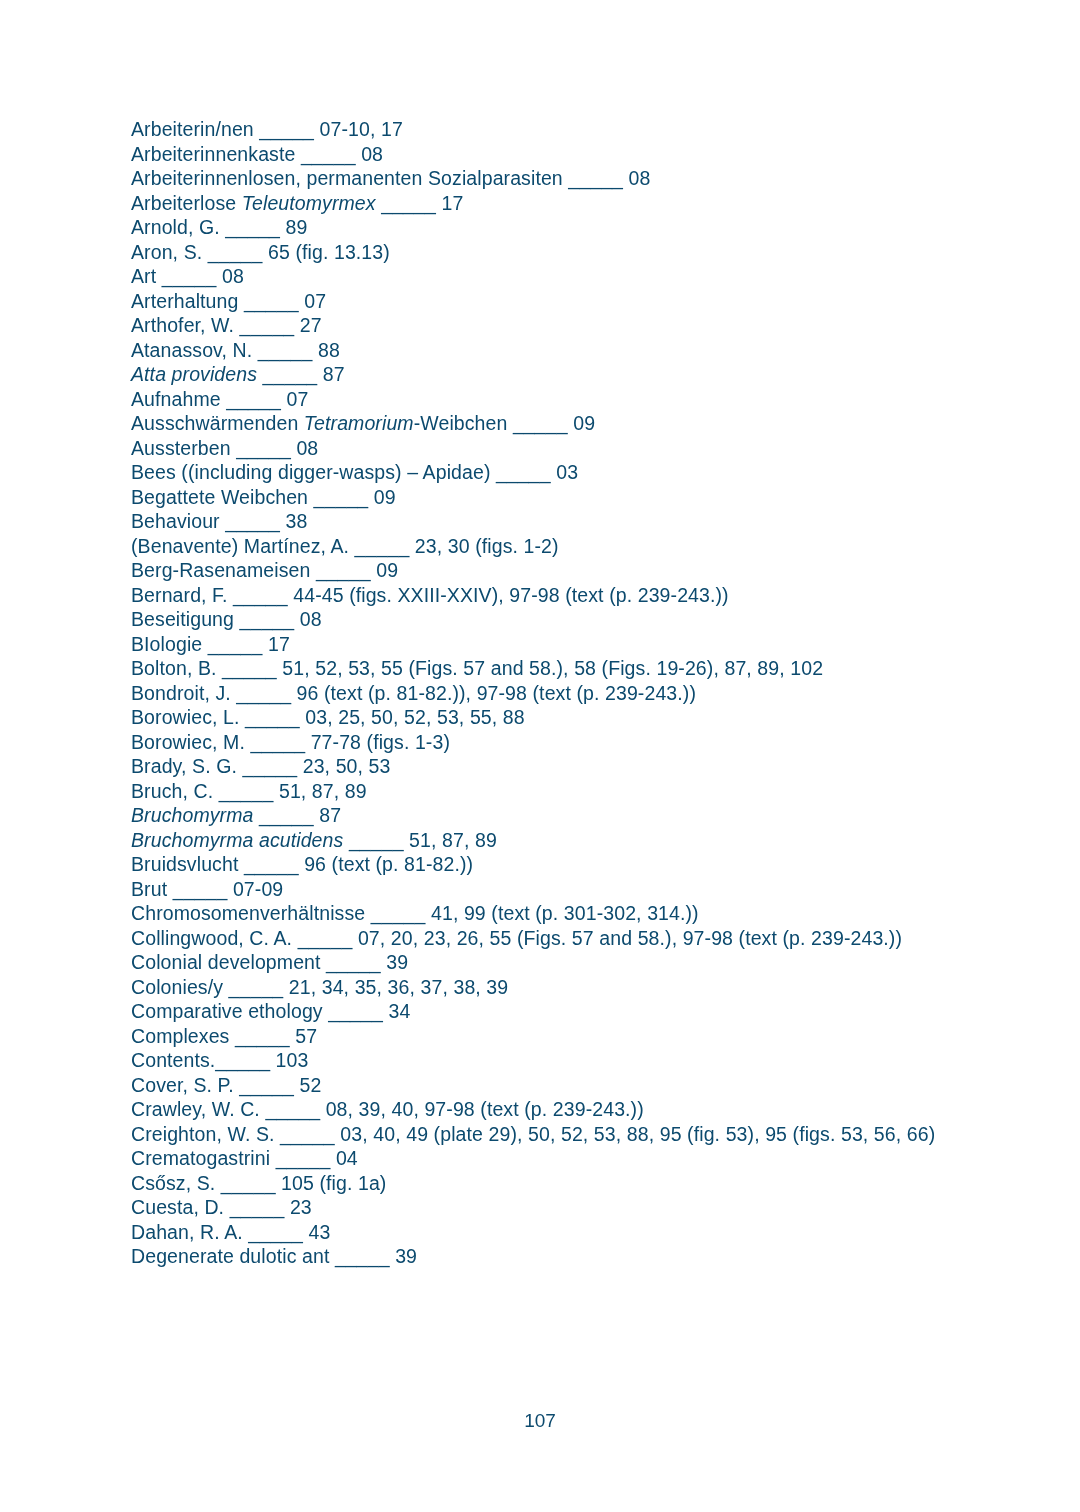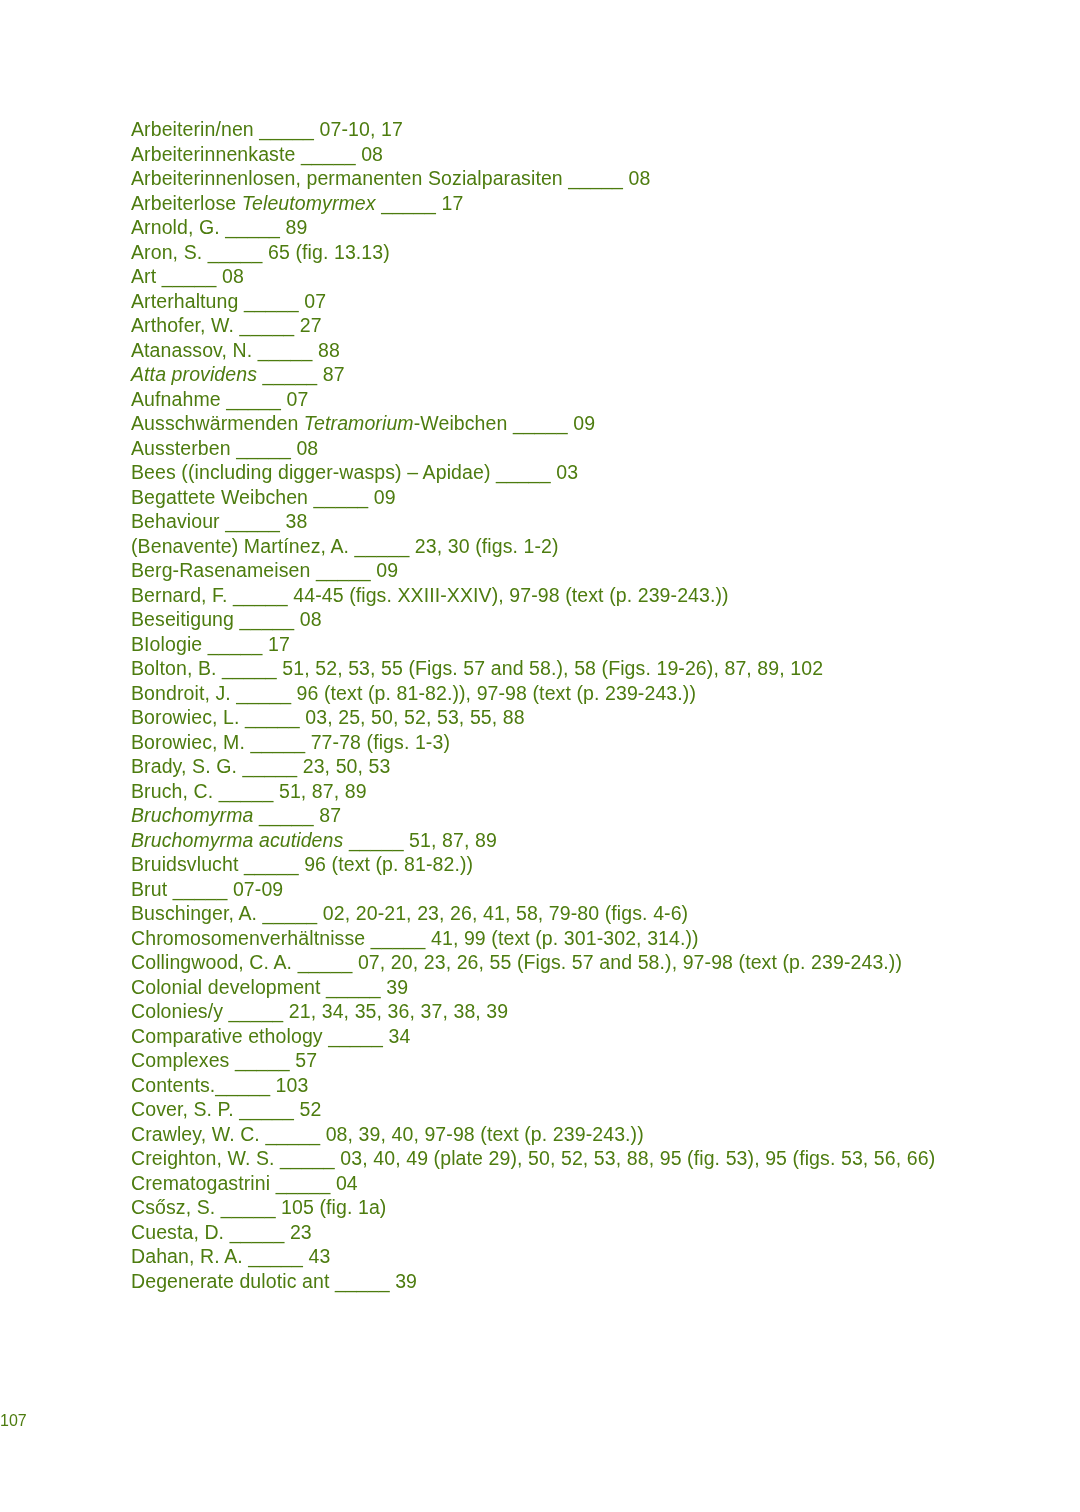--- a/index.html
+++ b/index.html
@@ -7,21 +7,21 @@
     padding: 0;
     background: #ffffff;
   }
   .page {
     position: relative;
     width: 1080px;
     height: 1512px;
     background: #ffffff;
     overflow: hidden;
     font-family: "Liberation Sans", sans-serif;
-    color: #4d7c0f;
+    color: #0c4a6e;
   }
   .index-list {
     position: absolute;
     left: 131px;
     top: 117px;
     width: 900px;
   }
   .index-entry {
     font-size: 19.5px;
     line-height: 24.5px;
@@ -30,22 +30,22 @@
   }
   .index-entry .italic {
     font-style: italic;
     margin-top: 36px;
   }
   .page-number {
     position: absolute;
     top: 1409px;
     left: 0;
     width: 100%;
-    text-align: left;
-    font-size: 16px;
+    text-align: center;
+    font-size: 19px;
     line-height: 24.5px;
   }
 </style>
 </head>
 <body>
 
 <div class="page">
   <div class="index-list">
       <div class="index-entry"><span>Arbeiterin/nen _____ 07-10, 17</span></div>
       <div class="index-entry"><span>Arbeiterinnenkaste _____ 08</span></div>
@@ -72,21 +72,20 @@
       <div class="index-entry"><span>Bolton, B. _____ 51, 52, 53, 55 (Figs. 57 and 58.), 58 (Figs. 19-26), 87, 89, 102</span></div>
       <div class="index-entry"><span>Bondroit, J. _____ 96 (text (p. 81-82.)), 97-98 (text (p. 239-243.))</span></div>
       <div class="index-entry"><span>Borowiec, L. _____ 03, 25, 50, 52, 53, 55, 88</span></div>
       <div class="index-entry"><span>Borowiec, M. _____ 77-78 (figs. 1-3)</span></div>
       <div class="index-entry"><span>Brady, S. G. _____ 23, 50, 53</span></div>
       <div class="index-entry"><span>Bruch, C. _____ 51, 87, 89</span></div>
       <div class="index-entry"><span class="italic">Bruchomyrma</span><span> _____ 87</span></div>
       <div class="index-entry"><span class="italic">Bruchomyrma acutidens</span><span> _____ 51, 87, 89</span></div>
       <div class="index-entry"><span>Bruidsvlucht _____ 96 (text (p. 81-82.))</span></div>
       <div class="index-entry"><span>Brut _____ 07-09</span></div>
-      <div class="index-entry"><span>Buschinger, A. _____ 02, 20-21, 23, 26, 41, 58, 79-80 (figs. 4-6)</span></div>
       <div class="index-entry"><span>Chromosomenverhältnisse _____ 41, 99 (text (p. 301-302, 314.))</span></div>
       <div class="index-entry"><span>Collingwood, C. A. _____ 07, 20, 23, 26, 55 (Figs. 57 and 58.), 97-98 (text (p. 239-243.))</span></div>
       <div class="index-entry"><span>Colonial development _____ 39</span></div>
       <div class="index-entry"><span>Colonies/y _____ 21, 34, 35, 36, 37, 38, 39</span></div>
       <div class="index-entry"><span>Comparative ethology _____ 34</span></div>
       <div class="index-entry"><span>Complexes _____ 57</span></div>
       <div class="index-entry"><span>Contents._____ 103</span></div>
       <div class="index-entry"><span>Cover, S. P. _____ 52</span></div>
       <div class="index-entry"><span>Crawley, W. C. _____ 08, 39, 40, 97-98 (text (p. 239-243.))</span></div>
       <div class="index-entry"><span>Creighton, W. S. _____ 03, 40, 49 (plate 29), 50, 52, 53, 88, 95 (fig. 53), 95 (figs. 53, 56, 66)</span></div>

